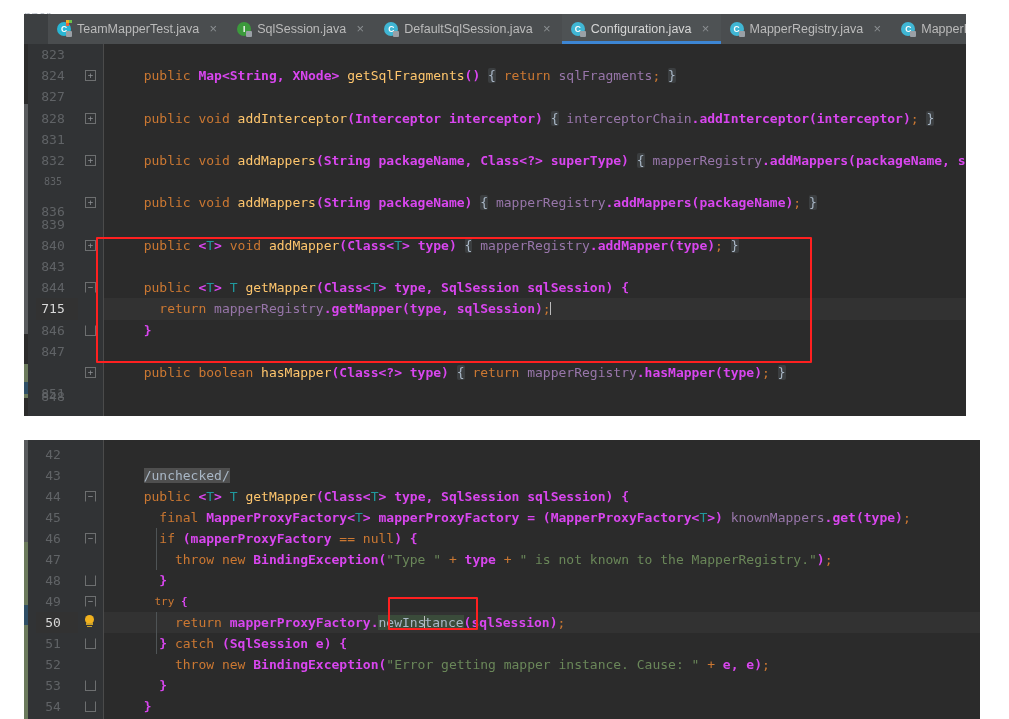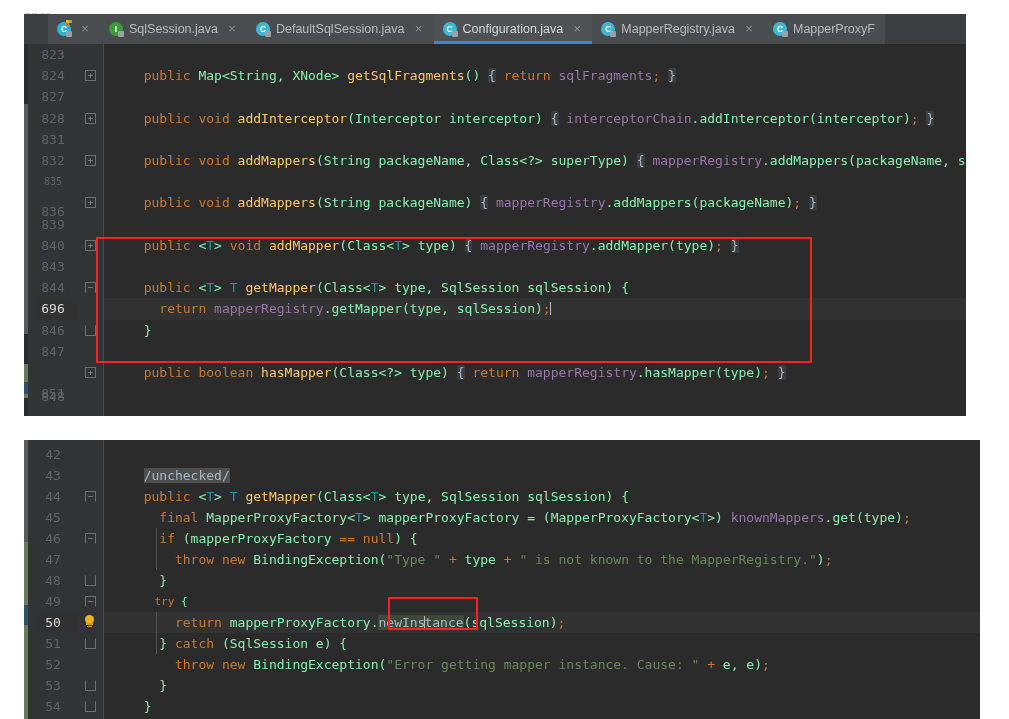--- a/index.html
+++ b/index.html
@@ -134,21 +134,21 @@
     color: #a9b7c6;
   }
   .cur-line-bg { position:absolute; left:0; right:0; background:#323232; }
 
   
   .kw   { color:#cc7832; }
   .mth  { color:#ffc66d;margin-top:39px; }
   .fld  { color:#9876aa; }
   .str  { color:#6a8759; }
   .gen  { color:#20999d; }
-  .pln  { color:#86efac; }
+  .pln  { color:#d946ef;font-weight:bold; }
   .fold-brace {
     background:#3b3e40; color:#a9b7c6; border-radius:2px;
   }
   .hl-unchecked { background:#4f4f4f; color:#a9b7c6; }
   .sel-token { background:#3a4b3a; color:#a9b7c6; }
   .caret {
     display:inline-block; width:1px; height:13px; background:#bbbbbb;
     vertical-align:-2px; margin:0 -1px;
   }
 
@@ -183,20 +183,21 @@
           <div class="tab inactive">
             <span class="ficon test">
               <span class="disc">C</span>
               <span class="badge"></span>
               <span class="spark">
                 <i style="left:0;top:0;background:#f0b11e"></i>
                 <i style="left:3px;top:0;background:#6cc24a"></i>
                 <i style="left:0;top:3px;background:#e8663a"></i>
               </span>
             </span>
+            <span class="tab-label">TeamMapperTest.java</span>
             <span class="tab-close">×</span>
           </div>
           <div class="tab inactive">
             <span class="ficon iface">
               <span class="disc">I</span>
               <span class="badge"></span>
             </span>
             <span class="tab-label">SqlSession.java</span>
             <span class="tab-close">×</span>
           </div>
@@ -248,21 +249,21 @@
           <div class="lnum" style="position: absolute; left: 0px; right: 0px; top: 63.6px; height: 21.2px; line-height: 21.2px; font-size: 13px;">828</div>
           <div class="lnum" style="position: absolute; left: 0px; right: 0px; top: 84.8px; height: 21.2px; line-height: 21.2px; font-size: 13px;">831</div>
           <div class="lnum" style="position: absolute; left: 0px; right: 0px; top: 106px; height: 21.2px; line-height: 21.2px; font-size: 13px;">832</div>
           <div class="lnum" style="position: absolute; left: 0px; right: 0px; top: 127.2px; height: 21.2px; line-height: 21.2px; font-size: 10px;">835</div>
           <div class="lnum" style="position: absolute; left: 0px; right: 0px; top: 148.4px; height: 21.2px; line-height: 21.2px; font-size: 13px; margin-top: 9px;">836</div>
           <div class="lnum" style="position: absolute; left: 0px; right: 0px; top: 169.6px; height: 21.2px; line-height: 21.2px; font-size: 13px;">839</div>
           <div class="lnum" style="position: absolute; left: 0px; right: 0px; top: 190.8px; height: 21.2px; line-height: 21.2px; font-size: 13px;">840</div>
           <div class="lnum" style="position: absolute; left: 0px; right: 0px; top: 212px; height: 21.2px; line-height: 21.2px; font-size: 13px;">843</div>
           <div class="lnum" style="position: absolute; left: 0px; right: 0px; top: 233.2px; height: 21.2px; line-height: 21.2px; font-size: 13px;">844</div>
           <div style="position: absolute; left: 0px; right: 0px; top: 254.4px; height: 21.2px; background: rgb(50, 50, 50);"></div>
-          <div class="lnum cur" style="position: absolute; left: 0px; right: 0px; top: 254.4px; height: 21.2px; line-height: 21.2px; font-size: 13px;">696</div>
+          <div class="lnum cur" style="position: absolute; left: 0px; right: 0px; top: 254.4px; height: 21.2px; line-height: 21.2px; font-size: 13px;">715</div>
           <div class="lnum" style="position: absolute; left: 0px; right: 0px; top: 275.6px; height: 21.2px; line-height: 21.2px; font-size: 13px;">846</div>
           <div class="lnum" style="position: absolute; left: 0px; right: 0px; top: 296.8px; height: 21.2px; line-height: 21.2px; font-size: 13px;">847</div>
           <div class="lnum" style="position: absolute; left: 0px; right: 0px; top: 318px; height: 21.2px; line-height: 21.2px; font-size: 13px; margin-top: 24px;">848</div>
           <div class="lnum" style="position: absolute; left: 0px; right: 0px; top: 339.2px; height: 21.2px; line-height: 21.2px; font-size: 13px;">851</div>
         </div>
       <div class="fold-col" id="top-foldcol">
           <div class="foldmark" style="top: 26.2px;">+</div>
           <div class="foldmark" style="top: 68.6px;">+</div>
           <div class="foldmark" style="top: 111px;">+</div>
           <div class="foldmark" style="top: 153.4px;">+</div>

